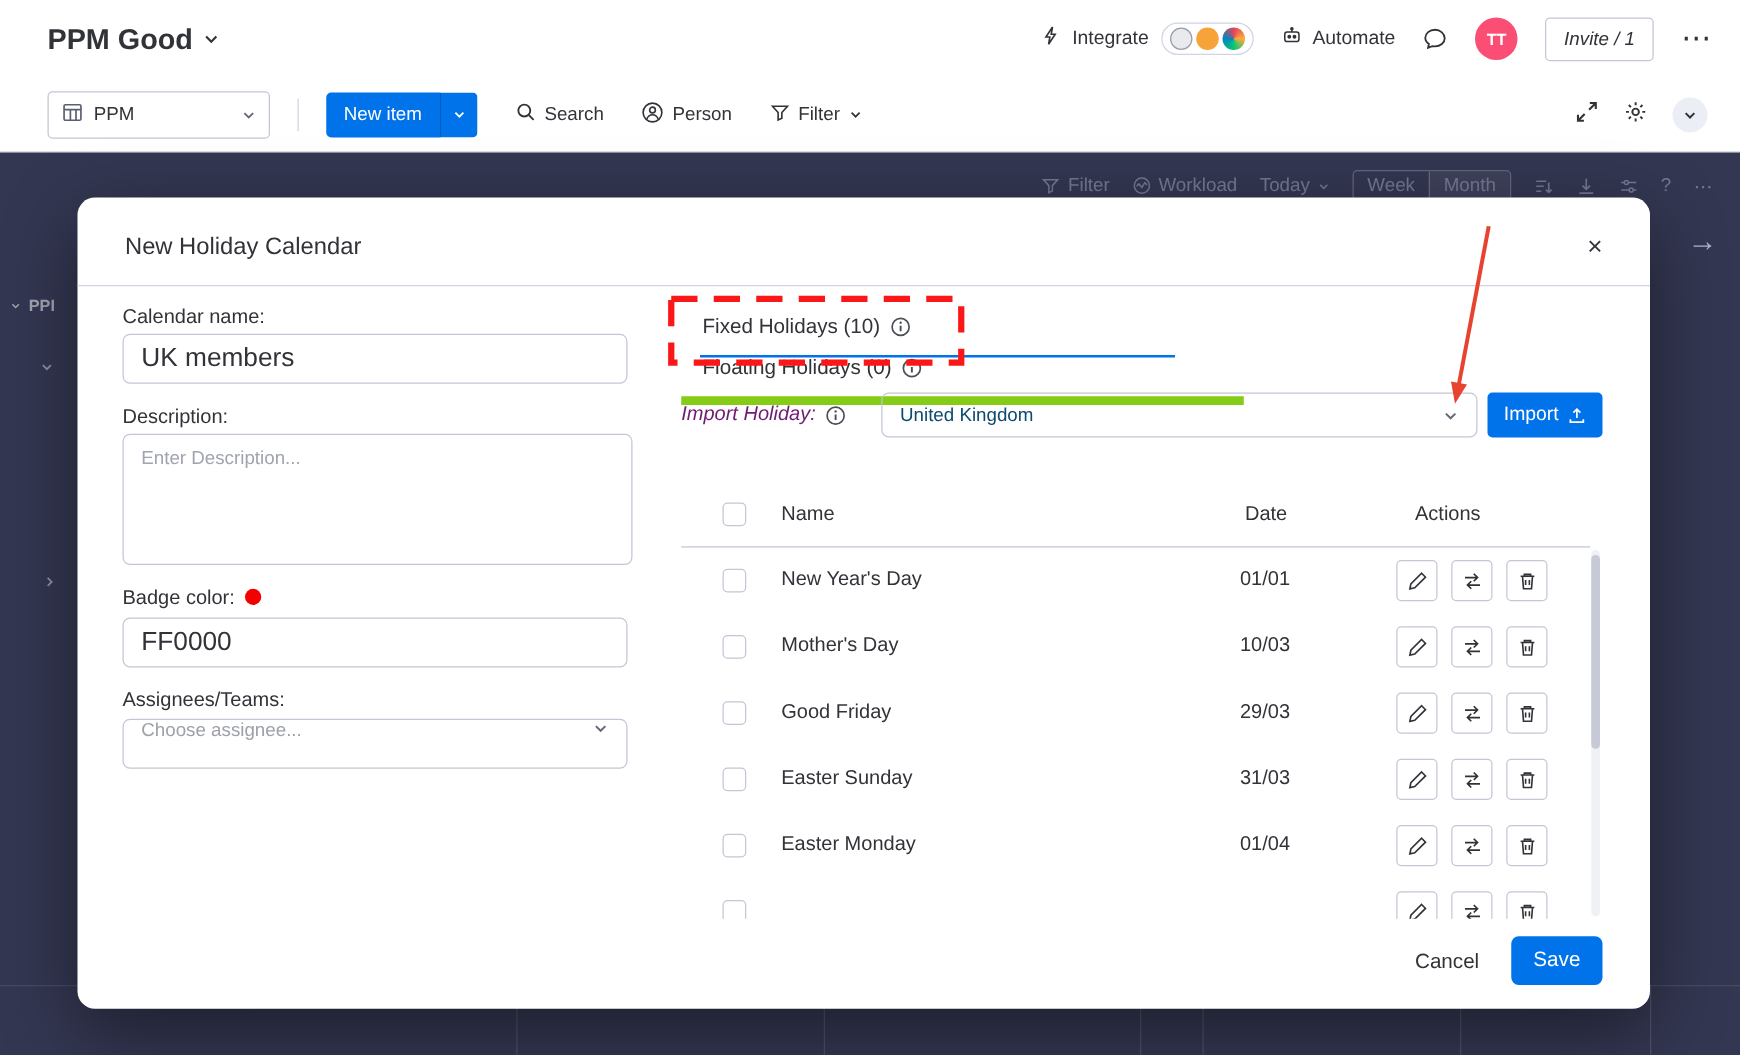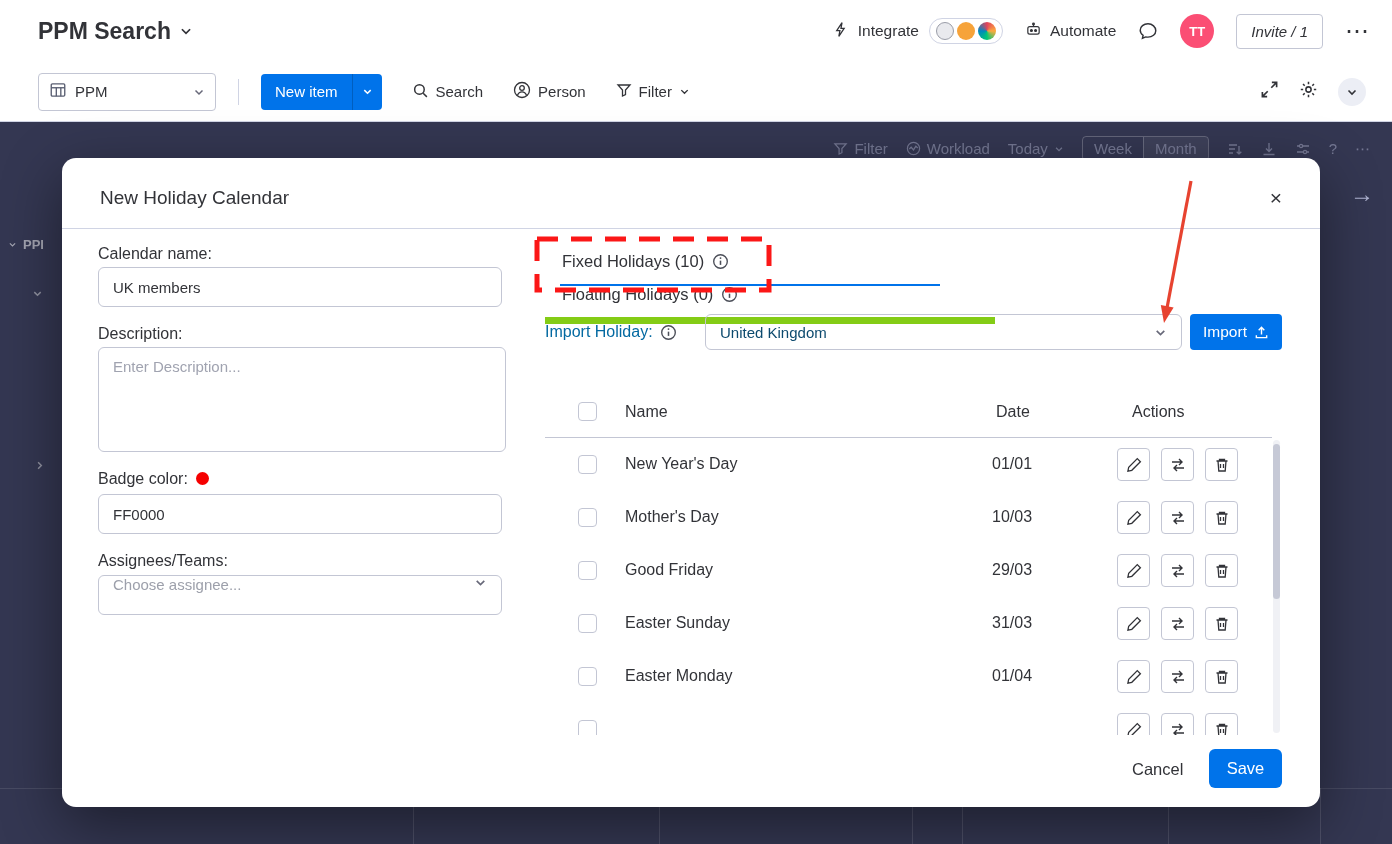--- a/index.html
+++ b/index.html
@@ -48,35 +48,35 @@
   .grid-h { position:absolute; left:0; right:0; top:666px; height:1px; background:rgba(255,255,255,0.10); }
   .grid-v { position:absolute; top:666px; bottom:0; width:1px; background:rgba(255,255,255,0.13); }
 
   
   .modal { position:absolute; left:62px; top:158px; width:1258px; height:649px; background:#fff; border-radius:14px; box-shadow:0 18px 60px rgba(0,0,0,0.45); z-index:3;padding-left:24px; }
   .modal-title { position:absolute; left:38px; top:29px; font-size:19px; color:#323338; }
   .modal-close { position:absolute; left:1200px; top:26px; width:28px; height:28px; border:none; background:transparent; font-size:21px; color:#323338; cursor:pointer; font-family:inherit; }
   .modal-divider { position:absolute; left:0; top:70px; width:100%; height:1px; background:#d0d4e4; }
 
   .flabel { position:absolute; left:36px; font-size:16px; color:#323338; }
-  .finput { position:absolute; left:36px; width:404px; height:40px; border:1px solid #c3c6d4; border-radius:6px; padding:0 14px; font-size:15px; color:#323338; font-family:inherit; }
+  .finput { position:absolute; left:36px; width:404px; height:40px; border:1px solid #c3c6d4; border-radius:6px; padding:0 14px; font-size:21px; color:#323338; font-family:inherit; }
   .ftextarea { position:absolute; left:36px; top:189px; width:408px; height:105px; border:1px solid #c3c6d4; border-radius:6px; padding:10px 14px; font-size:15px; color:#ec4899; resize:none; font-family:inherit; }
   .ftextarea::placeholder { color:#a0a3b0; }
   .badge-dot { display:inline-block; width:13px; height:13px; border-radius:50%; background:var(--badge,#f50000); margin-left:8px; vertical-align:-1px; }
   .fselect { position:absolute; left:36px; top:417px; width:404px; height:40px; border:1px solid #c3c6d4; border-radius:6px; display:flex; align-items:flex-start; padding:0 14px; cursor:pointer; }
   .fselect .ph { color:#9da0ab; font-size:15px; }
   .fselect .chev { margin-left:auto; color:#676879; display:flex; }
 
   .tabs { position:absolute; left:483px; top:94px; width:450px; border-bottom:7px solid #84cc16; display:flex; padding-left:15px;flex-direction:column; }
   .tab { display:flex; align-items:center; gap:8px; font-size:16.5px; color:#323338; padding:0 2px 13px; margin-right:55px; cursor:pointer; }
   .tab.active { border-bottom:2px solid var(--primary,#0073ea); margin-bottom:-1px; }
   .info-svg { width:17px; height:17px; color:#4b4e58; }
 
   .import-row { position:absolute; left:483px; top:156px; height:36px; display:flex; align-items:center; }
-  .import-label { display:flex; align-items:center; gap:7px; font-size:16px; color:#0369a1; width:160px; }
+  .import-label { display:flex; align-items:center; gap:7px; font-size:16px; color:#701a75; width:160px;font-style:italic; }
   .dropdown { width:477px; height:36px; border:1px solid #c3c6d4; border-radius:6px; display:flex; align-items:center; padding:0 14px; font-size:15px; color:#0c4a6e; cursor:pointer; }
   .dropdown .chev { margin-left:auto; color:#676879; display:flex; }
   .import-btn { margin-left:8px; width:92px; height:36px; background:var(--primary,#0073ea); color:#fff; border:none; border-radius:4px; font-size:15.5px; display:flex; align-items:center; justify-content:center; gap:7px; cursor:pointer; font-family:inherit; }
 
   .th { position:absolute; font-size:16px; color:#323338; top:245px; }
   .checkbox { display:inline-block; width:19px; height:19px; border:1.5px solid #c3c6d4; border-radius:4px; background:#fff; cursor:pointer; }
   .thead-cb { position:absolute; left:516px; top:244px; }
   .thead-line { position:absolute; left:483px; top:279px; width:727px; height:1px; background:#c3c6d4; }
 
   .tbody { position:absolute; left:483px; top:280px; width:735px; height:297px; overflow:hidden; }
@@ -100,21 +100,21 @@
   .ann-arrow { stroke:var(--annotation_arrow,#e74330); }
   .ann-arrow-head { fill:var(--annotation_arrow,#e74330); }
 </style>
 </head>
 <body>
 
 <div class="page">
 
   <div class="header">
     <div class="hrow1">
-      <span class="board-title">PPM Search</span>
+      <span class="board-title">PPM Good</span>
       <span class="title-chev">
         <svg width="14" height="14" viewBox="0 0 12 12" fill="none" stroke="currentColor" stroke-width="1.5">
             <path d="M2.5 4.5L6 8l3.5-3.5"></path>
           </svg>
       </span>
       <div class="hr1-right">
         <div class="hgroup">
           <span>
             <svg width="17" height="17" viewBox="0 0 16 16" fill="none" stroke="currentColor" stroke-width="1.2">
                 <path d="M8.5 1.5L3.5 9h3l-1 5.5L10.5 7h-3z"></path>

